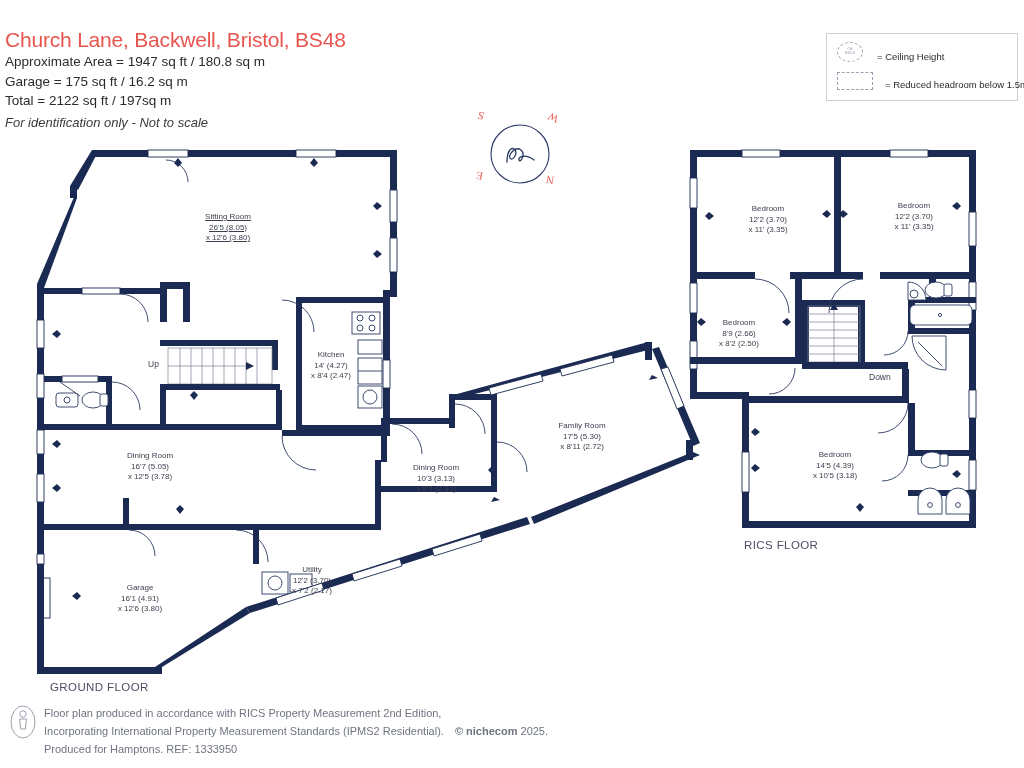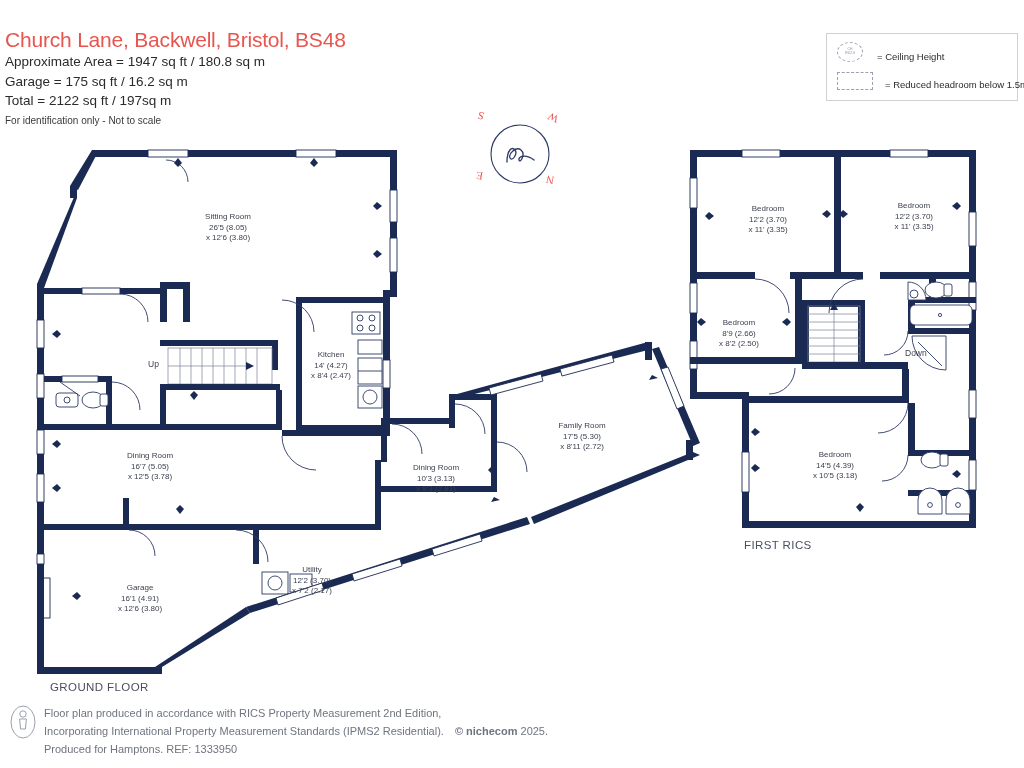--- a/index.html
+++ b/index.html
@@ -14,21 +14,21 @@
 
   
   #header { position: absolute; left: 5px; top: 28px; }
   #title {
     font-size: 21px; color: #e8544e; font-weight: 400;
     letter-spacing: -0.2px; line-height: 1.15; white-space: nowrap;
   }
   .area-line {
     font-size: 13.5px; color: #2b2b2b; line-height: 1.45; white-space: nowrap;
   }
-  #ident-note { font-size: 10px; color: #3a3a3a; margin-top: 4px; white-space: nowrap; }
+  #ident-note { font-size: 13px; color: #3a3a3a; margin-top: 4px; white-space: nowrap; font-style: italic; }
 
   
   #legend {
     position: absolute; left: 826px; top: 33px; width: 192px; height: 68px;
     border: 1px solid #cfcfd4; background: #fff;
   }
   .legend-row { position: absolute; display: flex; align-items: flex-end; }
   #legend-row-1 { left: 10px; top: 8px; }
   #legend-row-2 { left: 10px; top: 38px; }
   .legend-circle {
@@ -402,21 +402,21 @@
         <path class="arw" d="M706,322 l-9,0 l4,-4 z M706,322 l-9,0 l4,4 z"></path>
         <path class="arw" d="M782,322 l9,0 l-4,-4 z M782,322 l9,0 l-4,4 z"></path>
         <path class="arw" d="M760,468 l-9,0 l4,-4 z M760,468 l-9,0 l4,4 z"></path>
         <path class="arw" d="M952,474 l9,0 l-4,-4 z M952,474 l9,0 l-4,4 z"></path>
         <path class="arw" d="M760,432 l-9,0 l4,-4 z M760,432 l-9,0 l4,4 z"></path>
         <path class="arw" d="M860,512 l0,-9 l-4,4 z M860,512 l0,-9 l4,4 z"></path>
       </g>
     </g>
   </svg>
 
-  <div class="rlabel" style="left:228px; top:212px;">
+  <div class="rlabel" style="left:228px; top:212px;text-decoration:underline;">
     <div class="rname">Sitting Room</div>
     <div>26'5 (8.05)</div>
     <div>x 12'6 (3.80)</div>
   </div>
   <div class="rlabel" style="left:331px; top:350px;text-align:center;">
     <div class="rname">Kitchen</div>
     <div>14' (4.27)</div>
     <div>x 8'4 (2.47)</div>
   </div>
   <div class="rlabel" style="left:150px; top:451px;">
@@ -460,24 +460,24 @@
     <div>8'9 (2.66)</div>
     <div>x 8'2 (2.50)</div>
   </div>
   <div class="rlabel" style="left:835px; top:450px;">
     <div class="rname">Bedroom</div>
     <div>14'5 (4.39)</div>
     <div>x 10'5 (3.18)</div>
   </div>
 
   <div class="stair-word" style="left:148px; top:359px;">Up</div>
-  <div class="stair-word" style="left:869px; top:348px;margin-left:36px;">Down</div>
+  <div class="stair-word" style="left:869px; top:372px;">Down</div>
 
   <div class="floor-caption" style="left:50px; top:681px;">GROUND FLOOR</div>
-  <div class="floor-caption" style="left:744px; top:539px;">FIRST RICS</div>
+  <div class="floor-caption" style="left:744px; top:539px;">RICS FLOOR</div>
 
   <div id="compass">
     <svg width="92" height="82" viewBox="0 0 92 82" xmlns="http://www.w3.org/2000/svg">
       <circle cx="46" cy="42" r="29" fill="none" stroke="#2b3a63" stroke-width="1.1"></circle>
       <path d="M33,50 C33,38 38,34 41,38 C44,42 38,50 36,46 C34,42 42,34 47,38 C52,42 46,52 45,48 C44,44 52,42 60,48" fill="none" stroke="#2b3a63" stroke-width="1.3" stroke-linecap="round"></path>
     </svg>
     <div class="cpt" style="left:4px; top:-2px; transform:rotate(196deg);">S</div>
     <div class="cpt" style="left:74px; top:0px;  transform:rotate(205deg);">W</div>
     <div class="cpt" style="left:2px;  top:58px; transform:rotate(190deg);">E</div>
     <div class="cpt" style="left:72px; top:62px; transform:rotate(192deg);">N</div>

